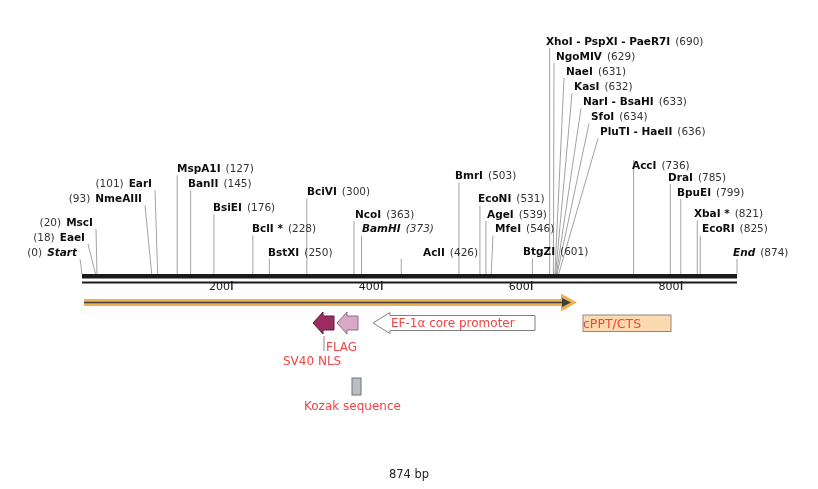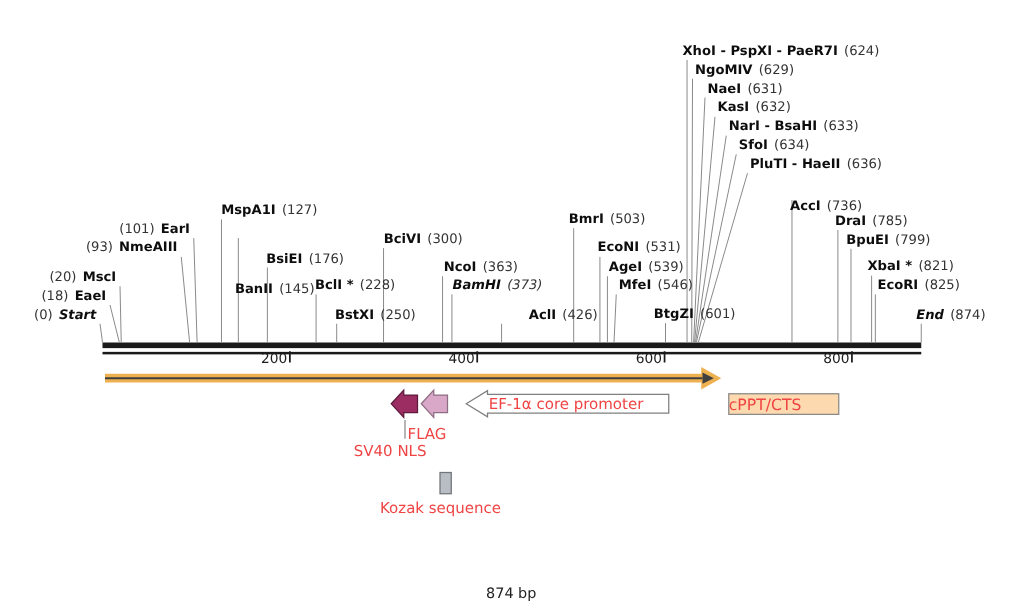--- a/index.html
+++ b/index.html
@@ -100,34 +100,34 @@
       <line x1="681.5423340961098" y1="281" x2="681.5423340961098" y2="290" class="ruler-tick"></line>
     </svg>
 
   <div id="labels">
       <div class="site-label italic" style="right: 741px; top: 245.5px;"><span class="ps lead">(0)</span><span class="nm">Start</span></div>
       <div class="site-label" style="right: 733px; top: 230.5px;"><span class="ps lead">(18)</span><span class="nm">EaeI</span></div>
       <div class="site-label" style="right: 725px; top: 215.5px;"><span class="ps lead">(20)</span><span class="nm">MscI</span></div>
       <div class="site-label" style="right: 676px; top: 192px;"><span class="ps lead">(93)</span><span class="nm">NmeAIII</span></div>
       <div class="site-label" style="right: 666px; top: 177px;"><span class="ps lead">(101)</span><span class="nm">EarI</span></div>
       <div class="site-label" style="left: 177px; top: 162px;"><span class="nm">MspA1I</span><span class="ps trail">(127)</span></div>
-      <div class="site-label" style="left: 188px; top: 177px; margin-top: 48px;"><span class="nm">BanII</span><span class="ps trail">(145)</span></div>
+      <div class="site-label" style="left: 188px; top: 177px;"><span class="nm">BanII</span><span class="ps trail">(145)</span></div>
       <div class="site-label" style="left: 213px; top: 200.5px;"><span class="nm">BsiEI</span><span class="ps trail">(176)</span></div>
       <div class="site-label" style="left: 252px; top: 222px;"><span class="nm">BclI *</span><span class="ps trail">(228)</span></div>
       <div class="site-label" style="left: 268px; top: 245.5px;"><span class="nm">BstXI</span><span class="ps trail">(250)</span></div>
       <div class="site-label" style="left: 307px; top: 185px;"><span class="nm">BciVI</span><span class="ps trail">(300)</span></div>
       <div class="site-label" style="left: 355px; top: 207.5px;"><span class="nm">NcoI</span><span class="ps trail">(363)</span></div>
       <div class="site-label" style="left: 362px; top: 222px; font-style: italic;"><span class="nm">BamHI</span><span class="ps trail">(373)</span></div>
       <div class="site-label" style="left: 423px; top: 245.5px;"><span class="nm">AclI</span><span class="ps trail">(426)</span></div>
       <div class="site-label" style="left: 455px; top: 169px;"><span class="nm">BmrI</span><span class="ps trail">(503)</span></div>
       <div class="site-label" style="left: 478px; top: 192px;"><span class="nm">EcoNI</span><span class="ps trail">(531)</span></div>
       <div class="site-label" style="left: 487px; top: 207.5px;"><span class="nm">AgeI</span><span class="ps trail">(539)</span></div>
       <div class="site-label" style="left: 495px; top: 222px;"><span class="nm">MfeI</span><span class="ps trail">(546)</span></div>
       <div class="site-label" style="left: 523px; top: 245px;"><span class="nm">BtgZI</span><span class="ps trail">(601)</span></div>
-      <div class="site-label" style="left: 546px; top: 34.5px;"><span class="nm">XhoI - PspXI - PaeR7I</span><span class="ps trail">(624)</span></div>
+      <div class="site-label" style="left: 546px; top: 34.5px;"><span class="nm">XhoI - PspXI - PaeR7I</span><span class="ps trail">(690)</span></div>
       <div class="site-label" style="left: 556px; top: 49.5px;"><span class="nm">NgoMIV</span><span class="ps trail">(629)</span></div>
       <div class="site-label" style="left: 566px; top: 64.5px;"><span class="nm">NaeI</span><span class="ps trail">(631)</span></div>
       <div class="site-label" style="left: 574px; top: 80px;"><span class="nm">KasI</span><span class="ps trail">(632)</span></div>
       <div class="site-label" style="left: 583px; top: 95px;"><span class="nm">NarI - BsaHI</span><span class="ps trail">(633)</span></div>
       <div class="site-label" style="left: 591px; top: 110px;"><span class="nm">SfoI</span><span class="ps trail">(634)</span></div>
       <div class="site-label" style="left: 600px; top: 125px;"><span class="nm">PluTI - HaeII</span><span class="ps trail">(636)</span></div>
       <div class="site-label" style="left: 632px; top: 146.5px; margin-top: 12px;"><span class="nm">AccI</span><span class="ps trail">(736)</span></div>
       <div class="site-label" style="left: 668px; top: 170.5px;"><span class="nm">DraI</span><span class="ps trail">(785)</span></div>
       <div class="site-label" style="left: 677px; top: 185.5px;"><span class="nm">BpuEI</span><span class="ps trail">(799)</span></div>
       <div class="site-label" style="left: 694px; top: 207px;"><span class="nm">XbaI *</span><span class="ps trail">(821)</span></div>

